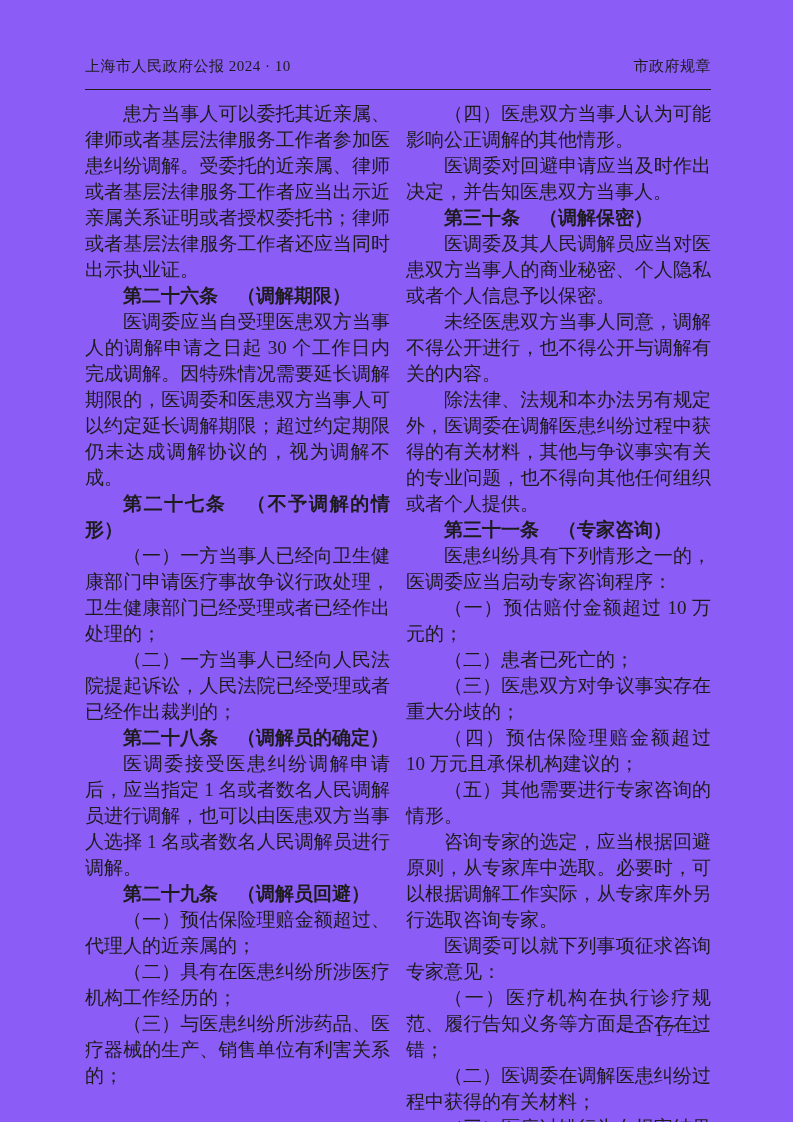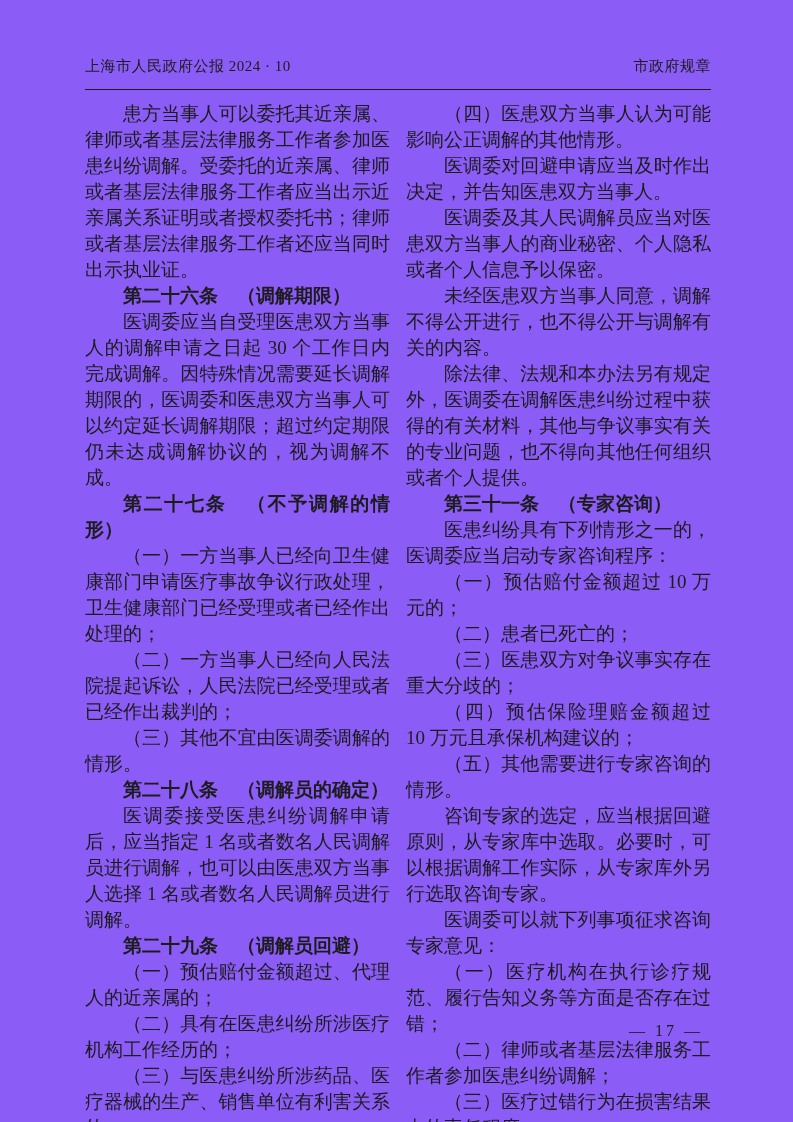--- a/index.html
+++ b/index.html
@@ -76,43 +76,43 @@
   </div>
   <div class="rule"></div>
   <div class="content">
     <div class="col">
         <p class="paragraph">患方当事人可以委托其近亲属、律师或者基层法律服务工作者参加医患纠纷调解。受委托的近亲属、律师或者基层法律服务工作者应当出示近亲属关系证明或者授权委托书；律师或者基层法律服务工作者还应当同时出示执业证。</p>
         <p class="article-heading">第二十六条　（调解期限）</p>
         <p class="paragraph">医调委应当自受理医患双方当事人的调解申请之日起 30 个工作日内完成调解。因特殊情况需要延长调解期限的，医调委和医患双方当事人可以约定延长调解期限；超过约定期限仍未达成调解协议的，视为调解不成。</p>
         <p class="article-heading">第二十七条　（不予调解的情形）</p>
         <p class="paragraph">（一）一方当事人已经向卫生健康部门申请医疗事故争议行政处理，卫生健康部门已经受理或者已经作出处理的；</p>
         <p class="paragraph">（二）一方当事人已经向人民法院提起诉讼，人民法院已经受理或者已经作出裁判的；</p>
-        <p class="paragraph">（三）其他不宜由医调委调解的情形。</p>
         <p class="article-heading">第二十八条　（调解员的确定）</p>
         <p class="paragraph">医调委接受医患纠纷调解申请后，应当指定 1 名或者数名人民调解员进行调解，也可以由医患双方当事人选择 1 名或者数名人民调解员进行调解。</p>
         <p class="article-heading">第二十九条　（调解员回避）</p>
-        <p class="paragraph">（一）预估赔付金额超过、代理人的近亲属的；</p>
+        <p class="paragraph">（一）预估保险理赔金额超过、代理人的近亲属的；</p>
         <p class="paragraph">（二）具有在医患纠纷所涉医疗机构工作经历的；</p>
         <p class="paragraph">（三）与医患纠纷所涉药品、医疗器械的生产、销售单位有利害关系的；</p>
       </div>
     <div class="col">
         <p class="paragraph">（四）医患双方当事人认为可能影响公正调解的其他情形。</p>
         <p class="paragraph">医调委对回避申请应当及时作出决定，并告知医患双方当事人。</p>
+        <p class="article-heading">第三十条　（调解保密）</p>
         <p class="paragraph">医调委及其人民调解员应当对医患双方当事人的商业秘密、个人隐私或者个人信息予以保密。</p>
         <p class="paragraph">未经医患双方当事人同意，调解不得公开进行，也不得公开与调解有关的内容。</p>
         <p class="paragraph">除法律、法规和本办法另有规定外，医调委在调解医患纠纷过程中获得的有关材料，其他与争议事实有关的专业问题，也不得向其他任何组织或者个人提供。</p>
         <p class="article-heading">第三十一条　（专家咨询）</p>
         <p class="paragraph">医患纠纷具有下列情形之一的，医调委应当启动专家咨询程序：</p>
         <p class="paragraph">（一）预估赔付金额超过 10 万元的；</p>
         <p class="paragraph">（二）患者已死亡的；</p>
         <p class="paragraph">（三）医患双方对争议事实存在重大分歧的；</p>
         <p class="paragraph">（四）预估保险理赔金额超过 10 万元且承保机构建议的；</p>
         <p class="paragraph">（五）其他需要进行专家咨询的情形。</p>
         <p class="paragraph">咨询专家的选定，应当根据回避原则，从专家库中选取。必要时，可以根据调解工作实际，从专家库外另行选取咨询专家。</p>
         <p class="paragraph">医调委可以就下列事项征求咨询专家意见：</p>
         <p class="paragraph">（一）医疗机构在执行诊疗规范、履行告知义务等方面是否存在过错；</p>
-        <p class="paragraph">（二）律师或者基层法律服务工作者参加医患纠纷调解；</p>
+        <p class="paragraph">（二）医调委在调解医患纠纷过程中获得的有关材料；</p>
         <p class="paragraph">（三）医疗过错行为在损害结果中的责任程度；</p>
         <p class="paragraph">（四）其他与争议事实有关的专业问题。</p>
       </div>
   </div>
   <div class="footer">— 17 —</div>
 </div>
 
 </body></html>

